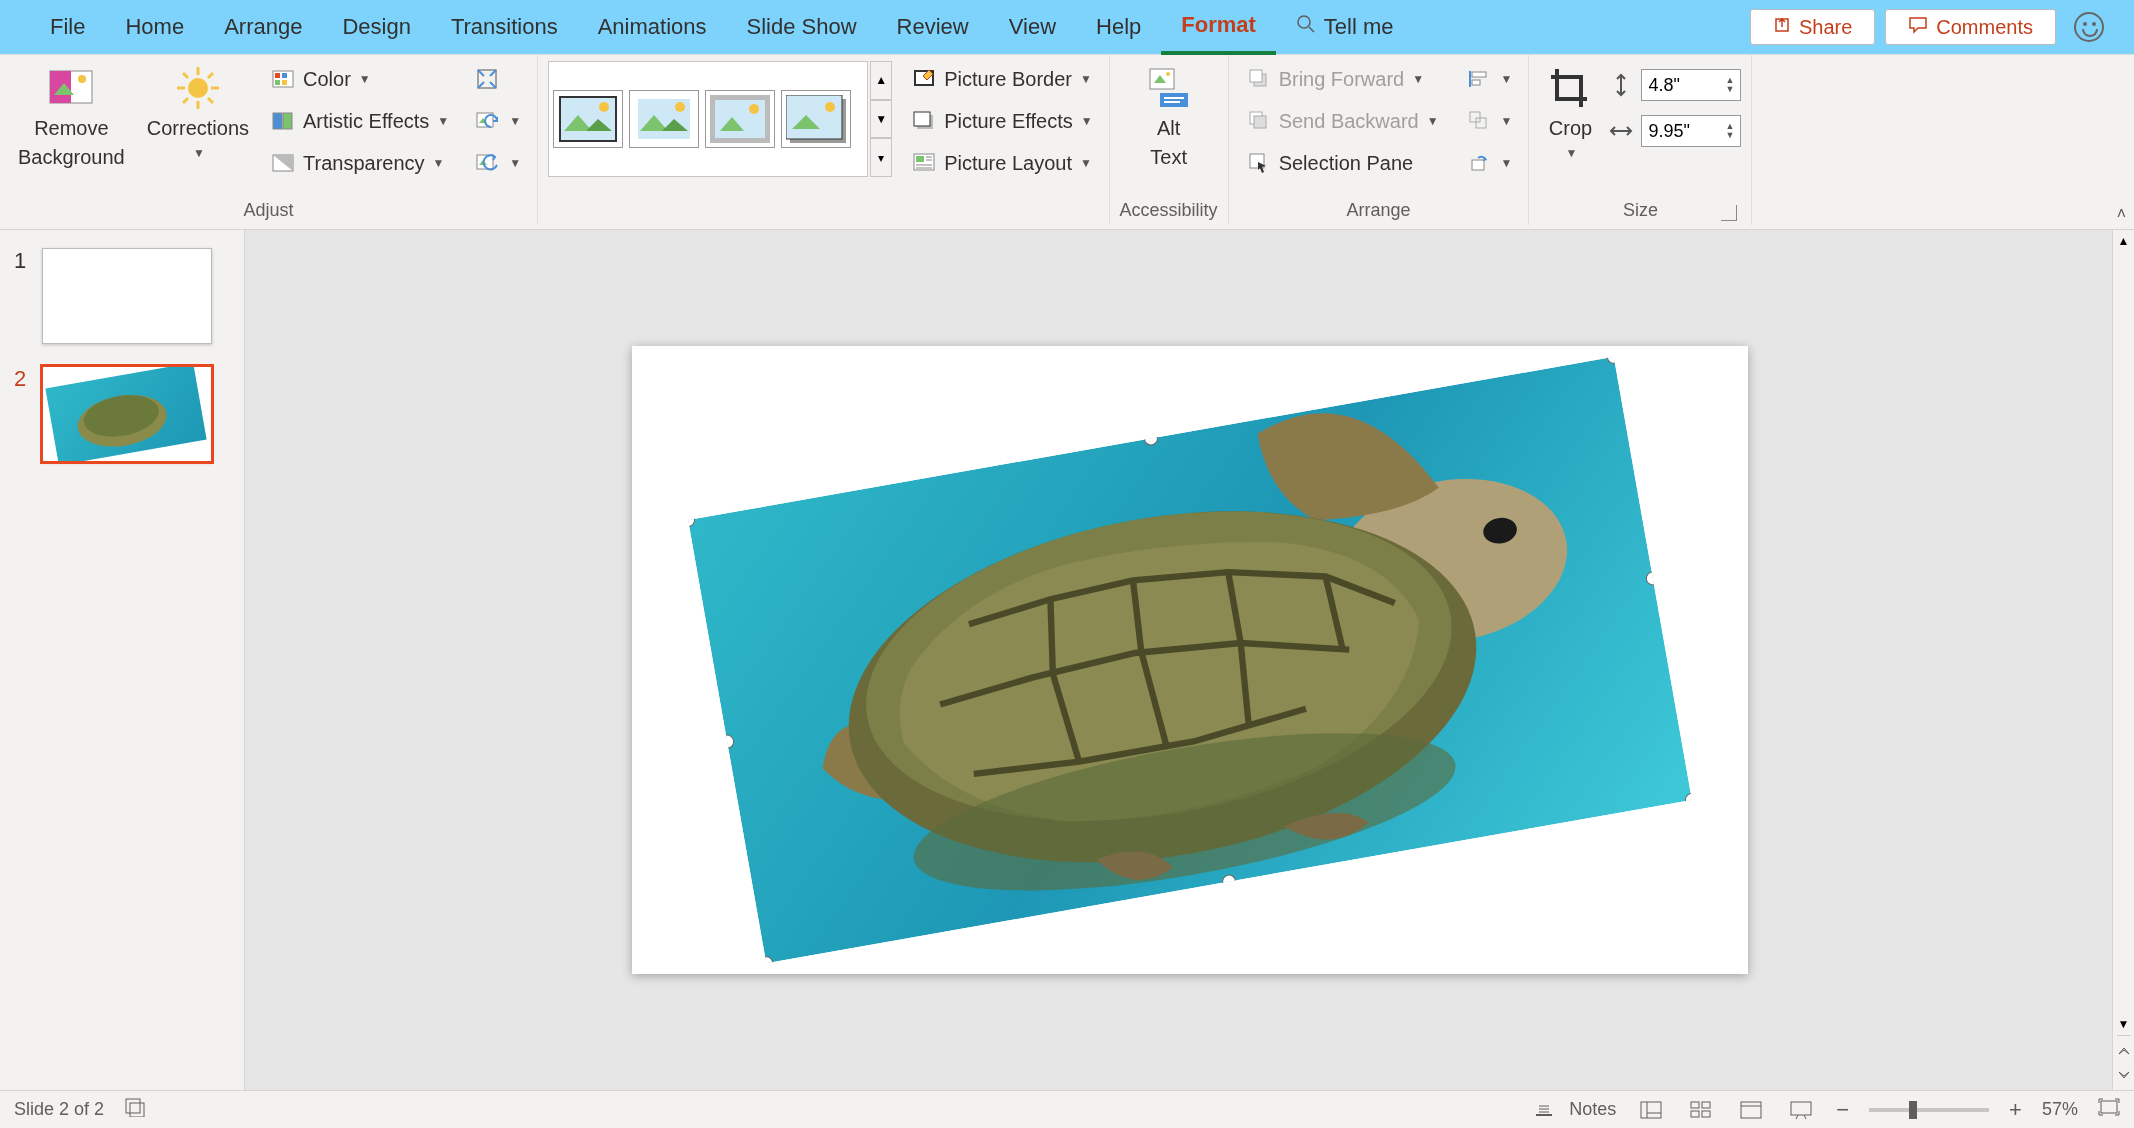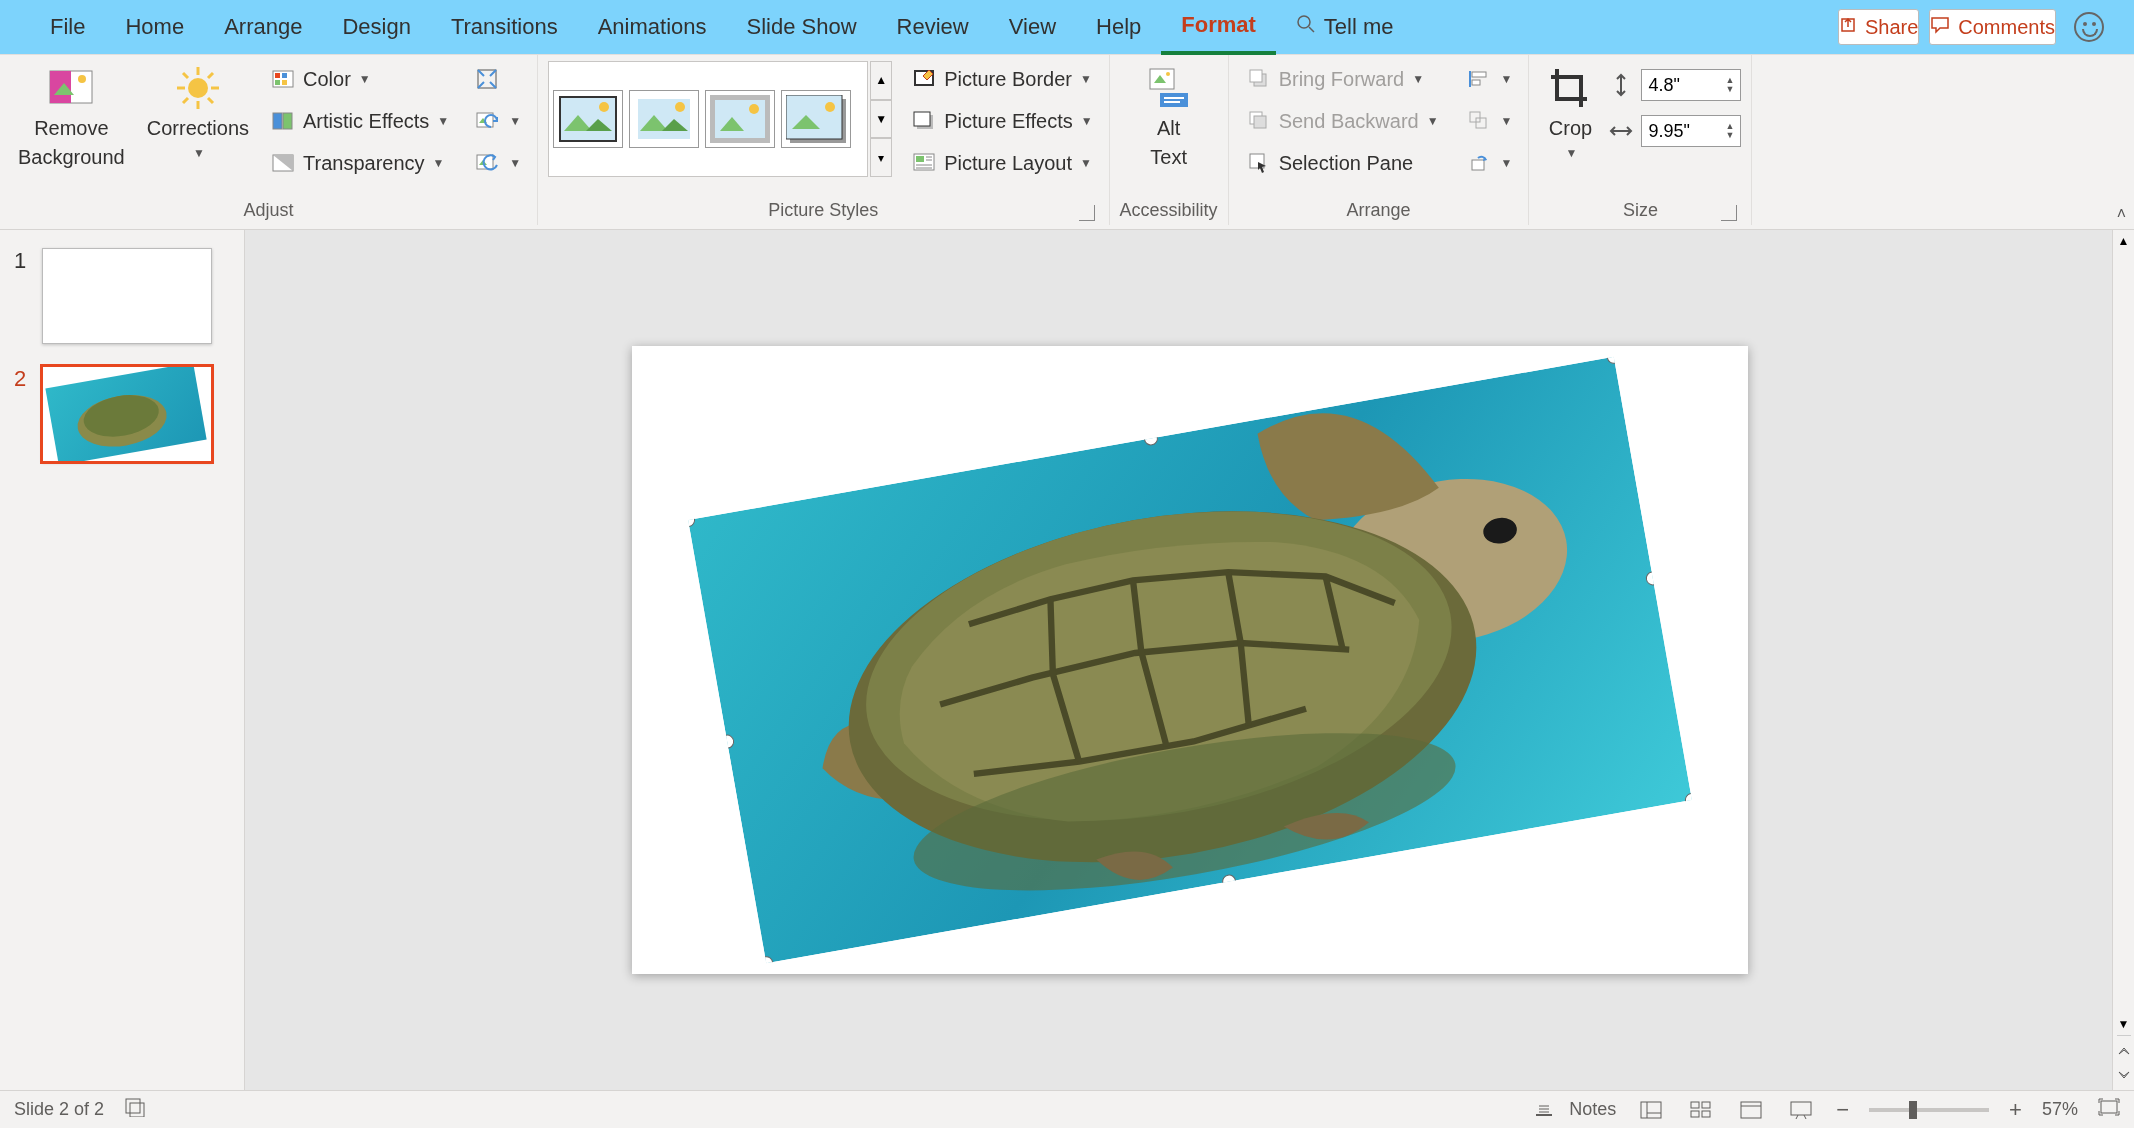--- a/index.html
+++ b/index.html
@@ -4,21 +4,21 @@
 <style>
 * { margin: 0; padding: 0; box-sizing: border-box; font-family: "Segoe UI", Arial, sans-serif; }
 body { width: 2134px; height: 1128px; background: #f3f2f1; overflow: hidden; display: flex; flex-direction: column; }
 
 
 .tabbar { height: 55px; background: #7dd3fc; display: flex; align-items: center; padding: 0 30px; gap: 0; border-bottom: 1px solid #e1dfdd; }
 .tab { padding: 0 20px; height: 55px; display: flex; align-items: center; font-size: 22px; color: #323130; cursor: pointer; }
 .tab.active { color: #c43e1c; font-weight: 600; border-bottom: 4px solid #15803d; }
 .tab.tell { display:flex; align-items:center; gap:8px; }
 .spacer { flex: 1; }
-.title-action { display:flex; align-items:center; gap:8px; height:36px; padding:0 0; margin-left:10px; border:1px solid #bbb; border-radius:3px; font-size:20px; background:#fff; }
+.title-action { display:flex; align-items:center; gap:8px; height:36px; padding:0 22px; margin-left:10px; border:1px solid #bbb; border-radius:3px; font-size:20px; background:#fff; }
 .title-action.share { color:#c43e1c; }
 .title-action.comments { color:#c43e1c; }
 .smile { width:30px; height:30px; border:2px solid #666; border-radius:50%; margin-left:18px; position:relative; }
 .smile::before { content:""; position:absolute; width:4px; height:4px; background:#666; border-radius:50%; top:8px; left:7px; box-shadow: 9px 0 #666; }
 .smile::after { content:""; position:absolute; width:12px; height:6px; border:2px solid #666; border-top:none; border-radius:0 0 12px 12px; top:15px; left:6px; }
 
 
 .ribbon { height: 175px; background: #f3f2f1; display:flex; border-bottom:1px solid #d6d4d2; position:relative; }
 .group { display:flex; flex-direction:column; align-items:center; padding: 6px 10px 0; border-right:1px solid #e1dfdd; height:170px; }
 .group-body { flex:1; display:flex; align-items:flex-start; gap:6px; }
@@ -291,24 +291,20 @@
                 <line x1="13" y1="5" x2="19" y2="5" stroke="#888"></line>
                 <line x1="13" y1="8" x2="19" y2="8" stroke="#888"></line>
                 <line x1="3" y1="13" x2="19" y2="13" stroke="#888"></line>
                 <line x1="3" y1="16" x2="19" y2="16" stroke="#888"></line>
               </svg>
             </span>
           <span>Picture Layout</span>
             <span class="dd">▼</span>
         </div>
       </div>
-    </div>
-    <div class="group-label">
-      <span>Picture Styles</span>
-      <span class="dlg-launch"></span>
     </div>
   </div>
 
   <div class="group">
     <div class="group-body">
       <div class="bigbtn">
         <span class="ic">
           <svg width="46" height="46" viewBox="0 0 46 46">
               <rect x="4" y="4" width="24" height="20" fill="#fff" stroke="#888"></rect>
               <path d="M8 18 L14 10 L20 18" fill="#7cc36e"></path>

